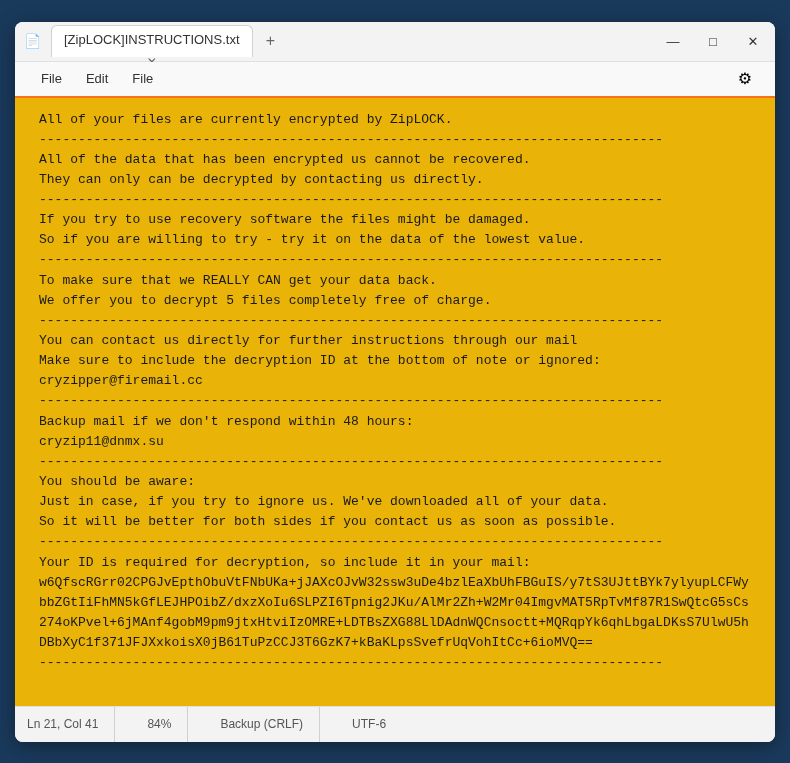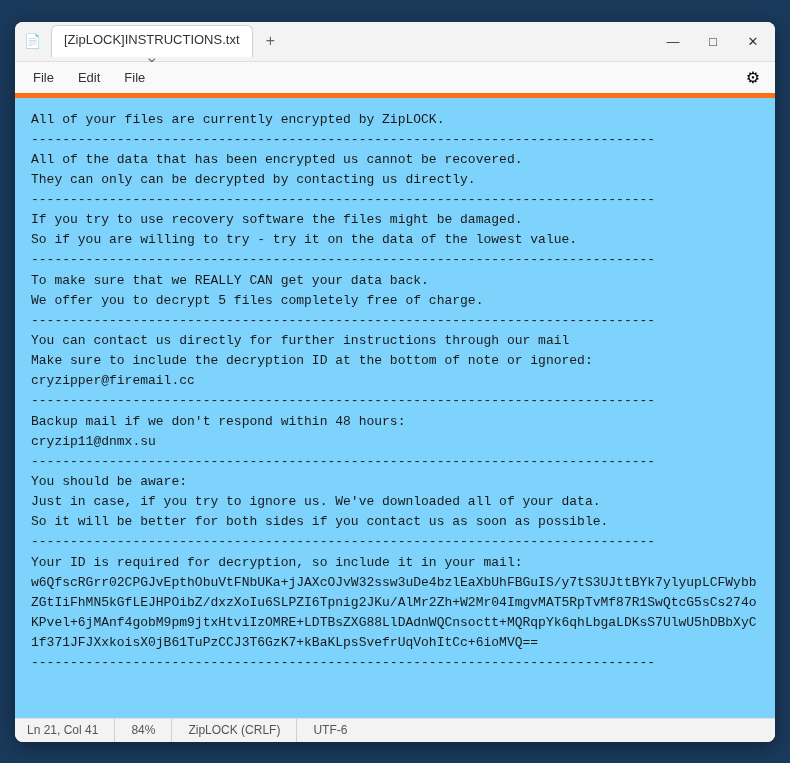--- a/index.html
+++ b/index.html
@@ -92,22 +92,22 @@
       display: flex;
       align-items: center;
       justify-content: center;
       border-radius: 4px;
     }
     .menu-bar {
       background: #f9f9f9;
       height: 36px;
       display: flex;
       align-items: center;
-      padding: 0 8px;
-      border-bottom: 5px solid #f97316;
+      padding: 0 16px;
+      border-bottom: 2px solid #f97316;
       gap: 4px;
       flex-shrink: 0;
       justify-content: flex-end;
     }
     .menu-item {
       padding: 4px 10px;
       font-size: 13px;
       color: #333;
       cursor: pointer;
       border-radius: 4px;
@@ -119,42 +119,42 @@
       width: 28px;
       height: 28px;
       display: flex;
       align-items: center;
       justify-content: center;
       border-radius: 4px;
     }
     .content-area {
       flex: 1;
       overflow-y: auto;
-      padding: 12px 16px;
+      padding: 12px 24px;
       font-family: 'Courier New', Courier, monospace;
       font-size: 13px;
       line-height: 1.5;
       color: #1a1a1a;
-      background: #7dd3fc;
+      background: #eab308;
     }
     .content-area pre {
       white-space: pre-wrap;
       word-break: break-all;
       font-family: 'Courier New', Courier, monospace;
       font-size: 13px;
       line-height: 1.55;
     }
     .status-bar {
       background: #f3f3f3;
-      height: 24px;
+      height: 36px;
       border-top: 1px solid #e0e0e0;
       display: flex;
       align-items: flex-start;
       padding: 0 12px;
-      gap: 0;
+      gap: 16px;
       flex-shrink: 0;
     }
     .status-item {
       font-size: 12px;
       color: #555;
       padding: 0 16px;
       border-right: 1px solid #d0d0d0;
       height: 100%;
       display: flex;
       align-items: center;
@@ -212,16 +212,16 @@
 So it will be better for both sides if you contact us as soon as possible.
 --------------------------------------------------------------------------------
 Your ID is required for decryption, so include it in your mail:
 w6QfscRGrr02CPGJvEpthObuVtFNbUKa+jJAXcOJvW32ssw3uDe4bzlEaXbUhFBGuIS/y7tS3UJttBYk7ylyupLCFWybbZGtIiFhMN5kGfLEJHPOibZ/dxzXoIu6SLPZI6Tpnig2JKu/AlMr2Zh+W2Mr04ImgvMAT5RpTvMf87R1SwQtcG5sCs274oKPvel+6jMAnf4gobM9pm9jtxHtviIzOMRE+LDTBsZXG88LlDAdnWQCnsoctt+MQRqpYk6qhLbgaLDKsS7UlwU5hDBbXyC1f371JFJXxkoisX0jB61TuPzCCJ3T6GzK7+kBaKLpsSvefrUqVohItCc+6ioMVQ==
 --------------------------------------------------------------------------------</pre>
   </div>
 
   <div class="status-bar">
     <div class="status-item">Ln 21, Col 41</div>
     <div class="status-item">84%</div>
-    <div class="status-item">ZipLOCK (CRLF)</div>
+    <div class="status-item">Backup (CRLF)</div>
     <div class="status-item">UTF-6</div>
   </div>
 </div>
 
 </body></html>

